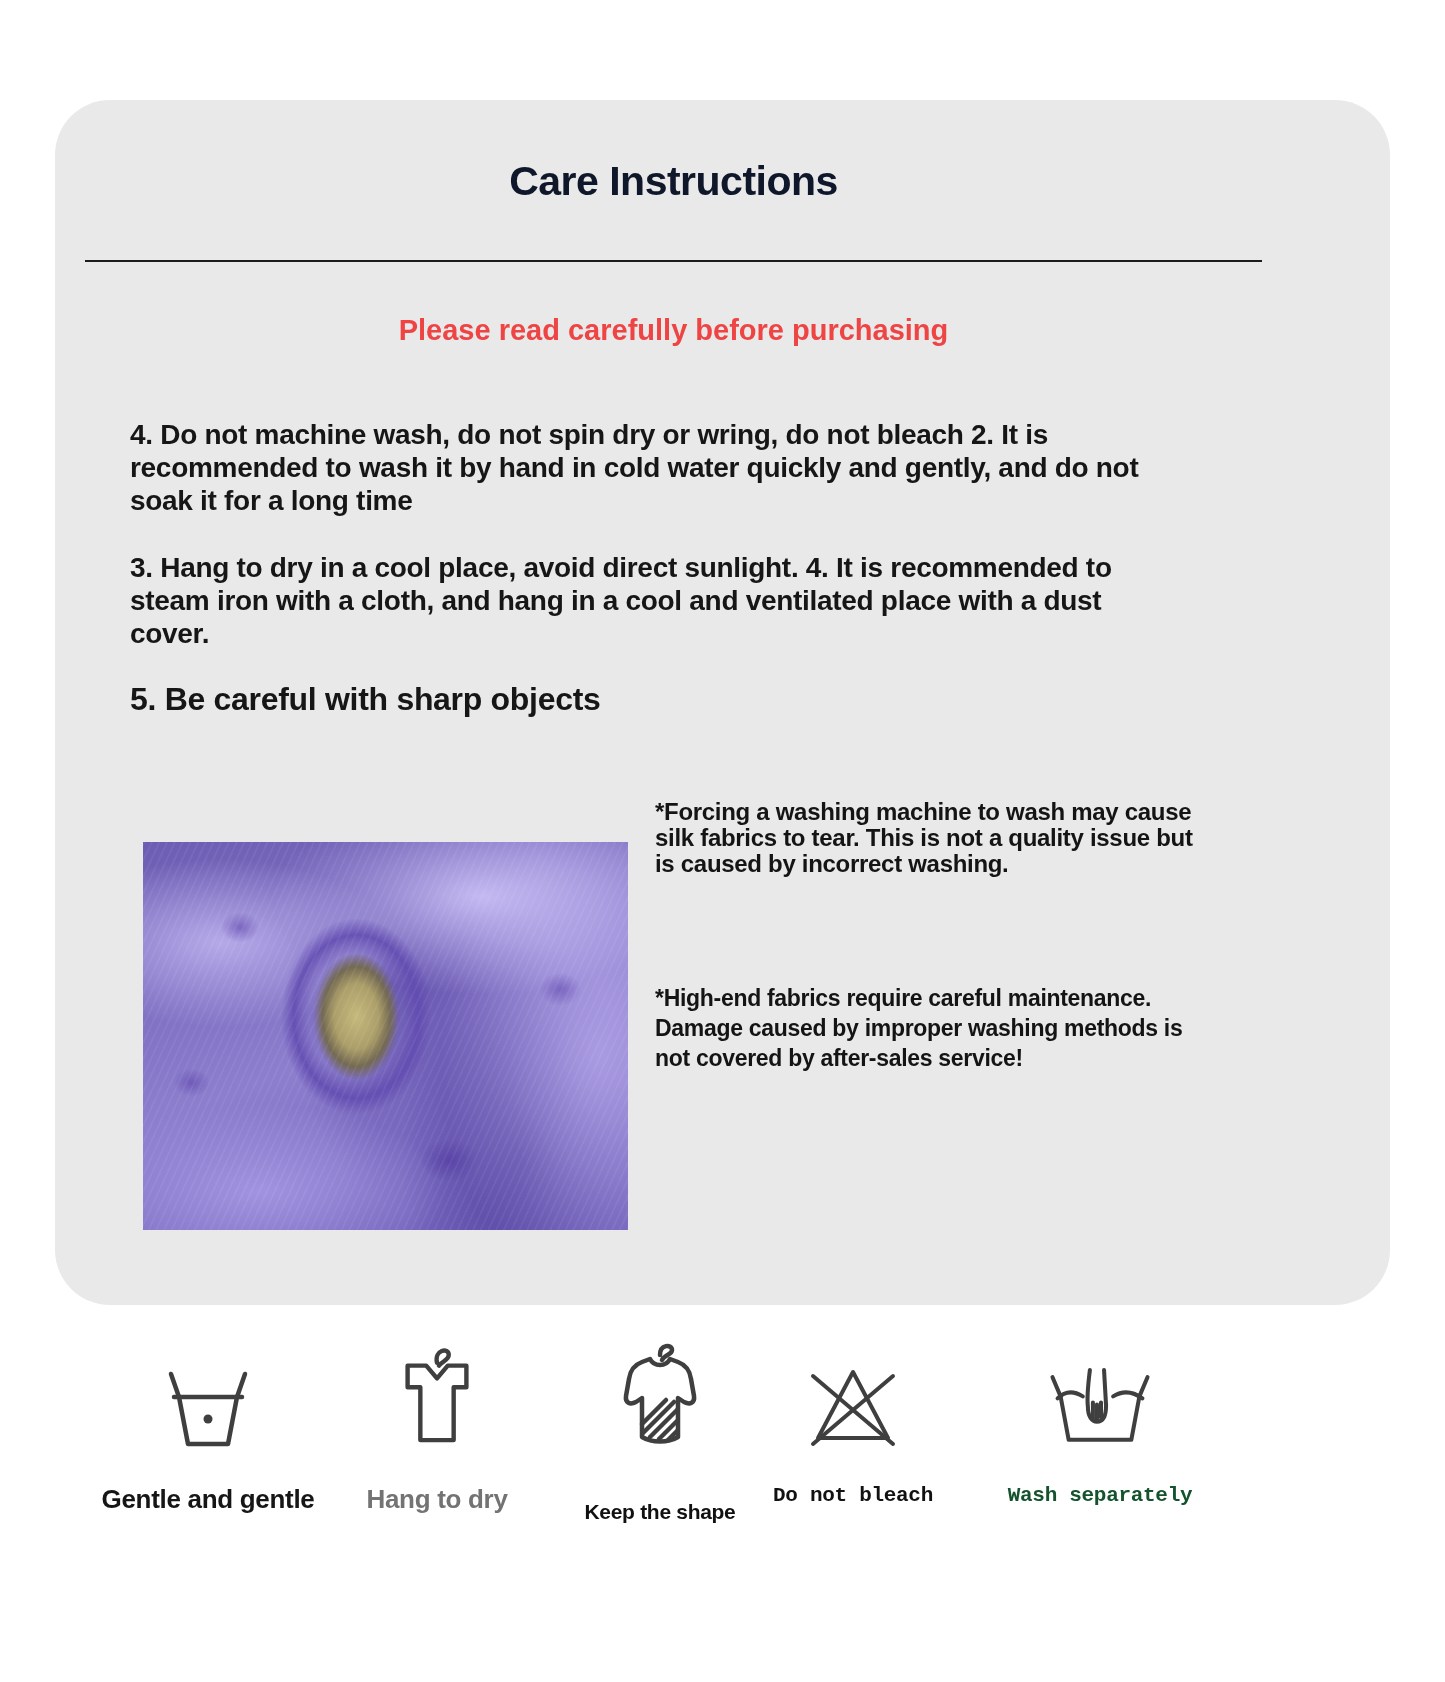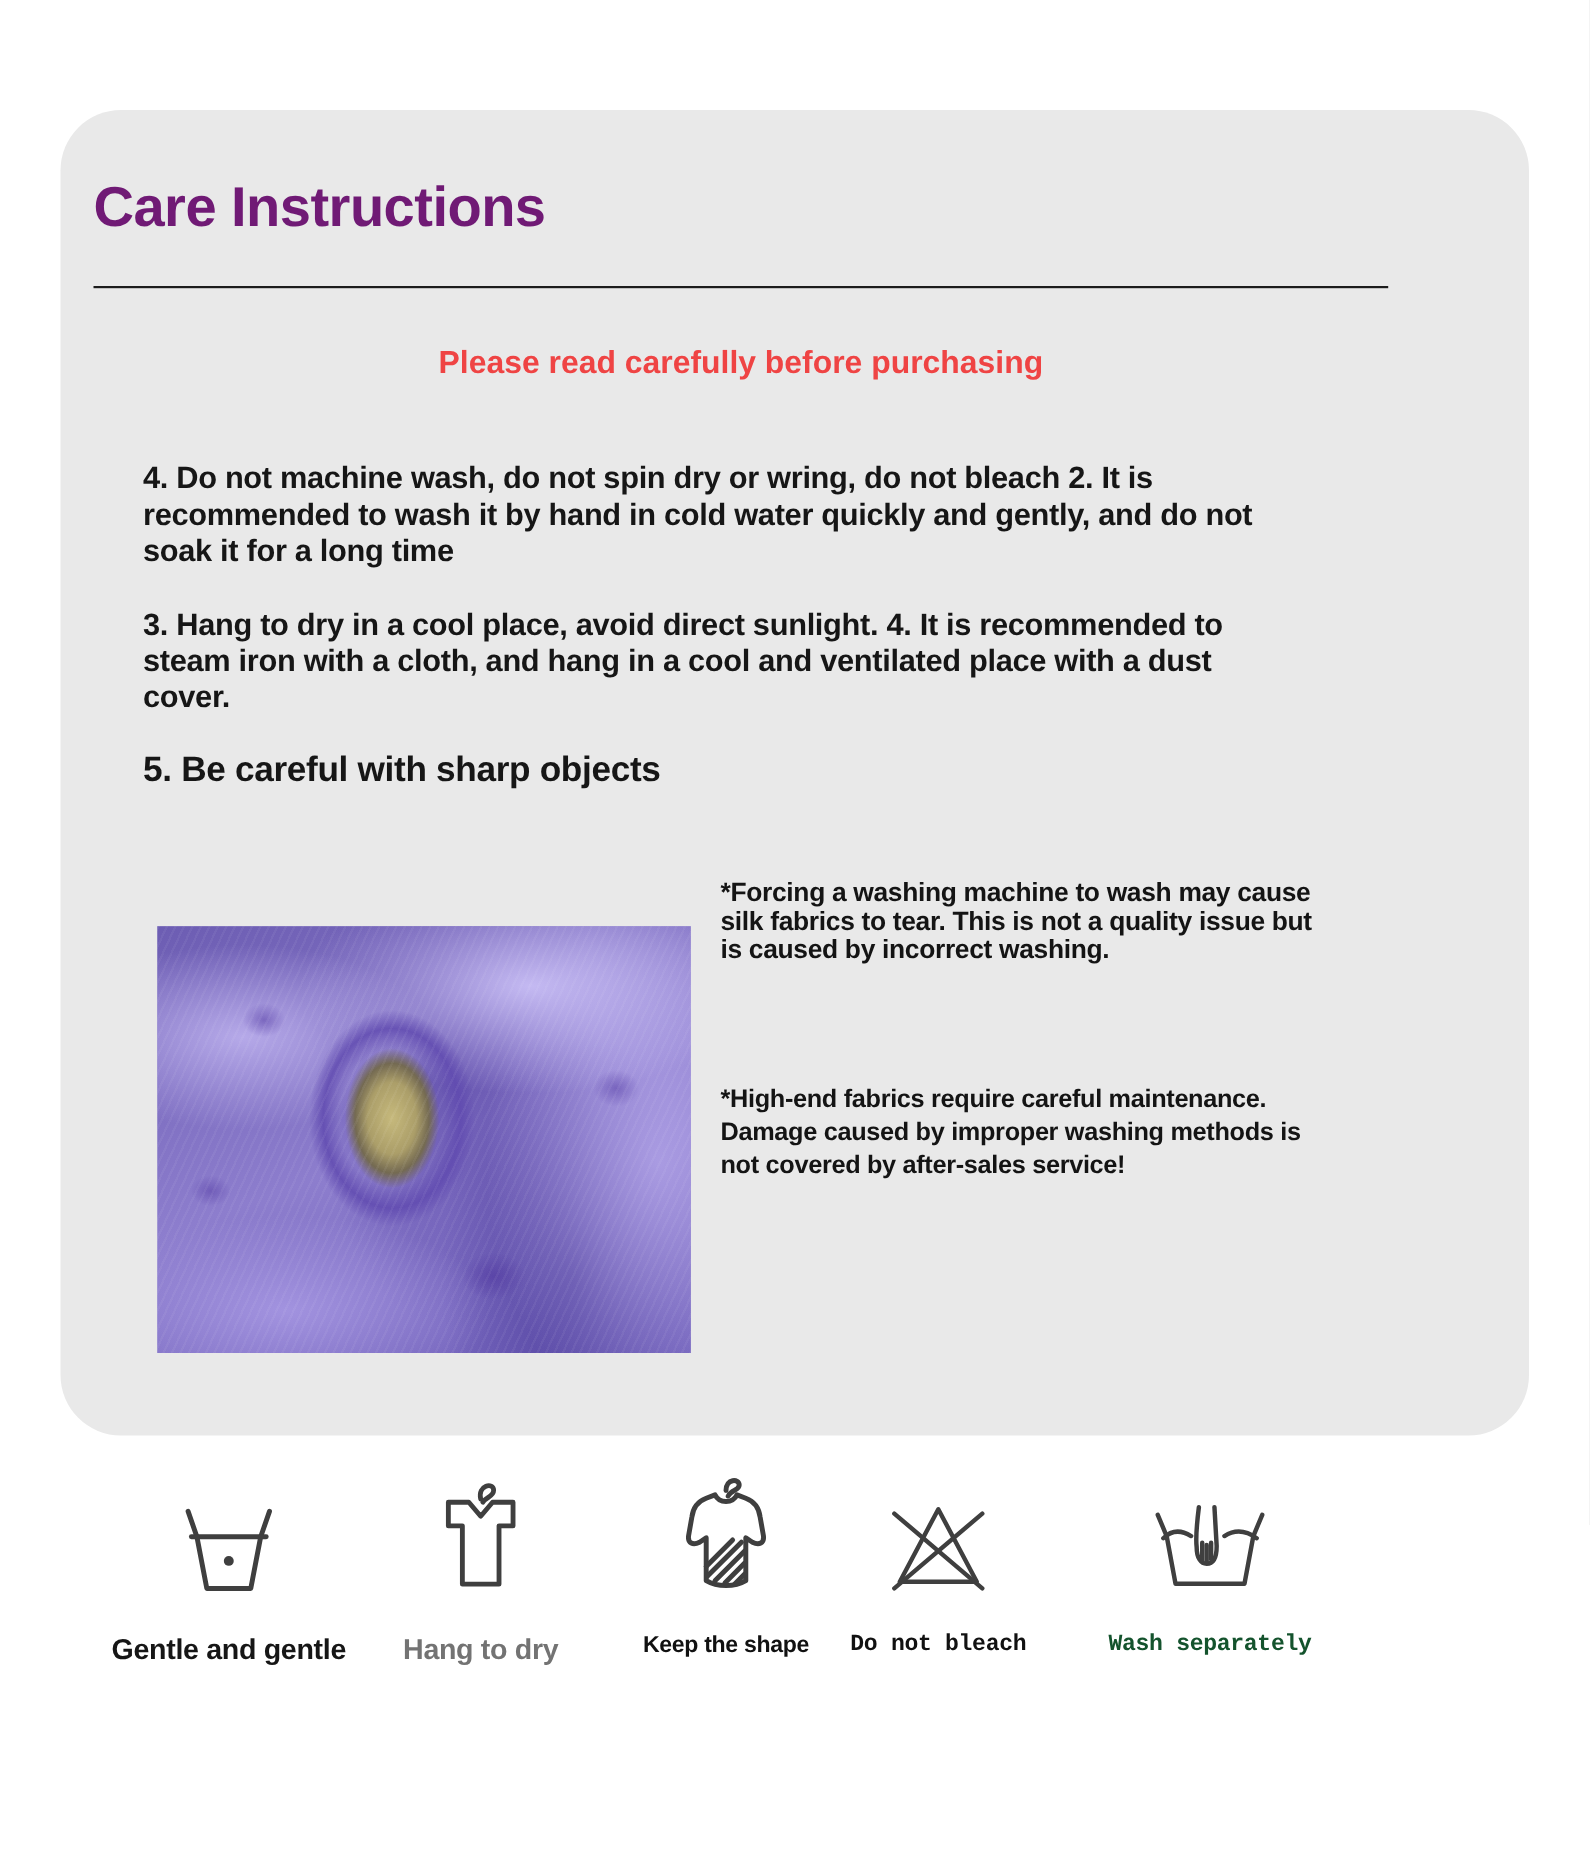--- a/index.html
+++ b/index.html
@@ -6,22 +6,22 @@
   body{
     width:1445px;height:1682px;position:relative;background:#ffffff;
     font-family:"Liberation Sans","DejaVu Sans",sans-serif;color:#111;
     overflow:hidden;
   }
   .card{
     position:absolute;left:55px;top:100px;width:1335px;height:1205px;
     background:#e9e9e9;border-radius:55px;
   }
   .title{
-    position:absolute;left:85px;top:158px;width:1177px;
-    font-size:51px;font-weight:bold;letter-spacing:-0.5px;color:#701a75;
+    position:absolute;left:85px;top:158px;width:1177px;text-align:center;
+    font-size:41px;font-weight:bold;letter-spacing:-0.5px;color:#0f172a;
   }
   .divider{
     position:absolute;left:85px;top:260px;width:1177px;height:2px;background:#1c1c1c;
   }
   .subtitle{
     position:absolute;left:85px;top:314px;width:1177px;text-align:center;
     font-size:29px;font-weight:bold;color:#ef4444;
   }
   .para{
     position:absolute;left:130px;width:1032px;font-size:28px;font-weight:bold;
@@ -62,21 +62,21 @@
     display:flex;flex-direction:column;align-items:center;
   }
   .icon-box{
     height:128px;display:flex;align-items:flex-end;justify-content:center;
   }
   .icon-box svg{stroke:#3f3f3f;fill:none;stroke-width:4.5;stroke-linecap:round;stroke-linejoin:round;}
   .icon-label{
     margin-top:28px;font-weight:bold;font-size:26px;letter-spacing:-0.3px;text-align:center;white-space:nowrap;
   }
   .icon-label.small{font-size:21px;}
-  .col1{left:96px;} .col2{left:325px;} .col3{left:548px;} .col4{left:741px;font-family:Liberation Mono, monospace;} .col5{left:988px;}
+  .col1{left:96px;} .col2{left:325px;} .col3{left:548px;gap:16px;} .col4{left:741px;font-family:Liberation Mono, monospace;} .col5{left:988px;}
 </style>
 </head>
 <body>
 
 <div class="card"></div>
 
 <div class="title">Care Instructions</div>
 <div class="divider"></div>
 <div class="subtitle">Please read carefully before purchasing</div>
 

